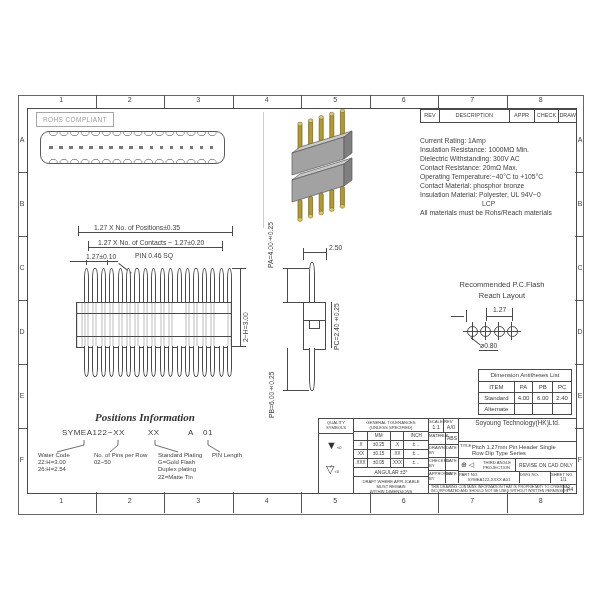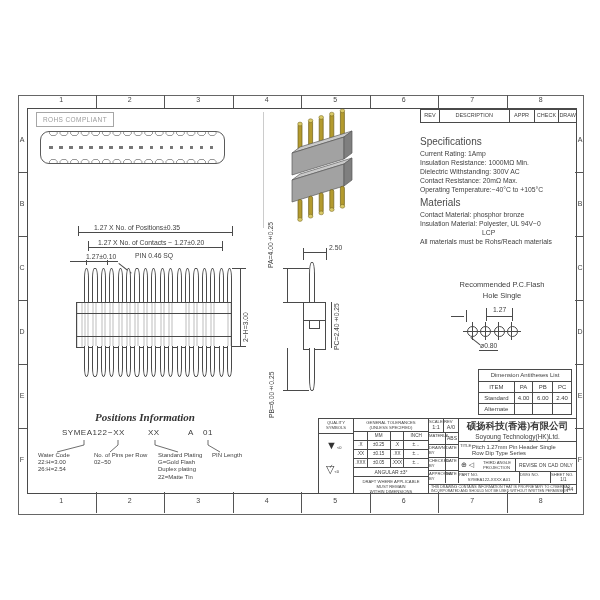--- a/index.html
+++ b/index.html
@@ -104,29 +104,27 @@
       <rect x="41.2" y="86.9" width="4" height="20" rx="1.8" fill="#b39a2e" stroke="#6f5e1a" stroke-width="0.7"></rect>
       <ellipse cx="43.2" cy="106.9" rx="2.3" ry="1.9" fill="#d9c967" stroke="#6f5e1a" stroke-width="0.5"></ellipse>
       <rect x="51.8" y="83.6" width="4" height="20" rx="1.8" fill="#b39a2e" stroke="#6f5e1a" stroke-width="0.7"></rect>
       <ellipse cx="53.8" cy="103.6" rx="2.3" ry="1.9" fill="#d9c967" stroke="#6f5e1a" stroke-width="0.5"></ellipse>
       <rect x="62.400000000000006" y="80.3" width="4" height="20" rx="1.8" fill="#b39a2e" stroke="#6f5e1a" stroke-width="0.7"></rect>
       <ellipse cx="64.4" cy="100.3" rx="2.3" ry="1.9" fill="#d9c967" stroke="#6f5e1a" stroke-width="0.5"></ellipse>
     </g>
 </svg>
 
 <div class="abs" style="left:420px;top:136px;width:156px;">
-  <div style="font-size:10px;color:#4a4a4a;margin-bottom:2px;">Specifications</div>
   <div id="spec-lines">
       <div class="specline" style="">Current Rating:  1Amp</div>
       <div class="specline" style="">Insulation Resistance:  1000MΩ Min.</div>
       <div class="specline" style="">Dielectric Withstanding:  300V AC</div>
       <div class="specline" style="">Contact Resistance:  20mΩ Max.</div>
       <div class="specline" style="">Operating Temperature:−40°C to +105°C</div>
     </div>
-  <div style="font-size:10px;color:#4a4a4a;margin:3px 0 2px 0;">Materials</div>
   <div id="material-lines">
       <div class="specline" style="">Contact Material: phosphor bronze</div>
       <div class="specline" style="">Insulation Material: Polyester, UL 94V−0</div>
       <div class="specline" style="padding-left: 62px;">LCP</div>
     </div>
   <div class="specline">All materials must be Rohs/Reach materials</div>
 </div>
 
 <div class="vline" style="left:78px;top:226px;height:10px;"></div>
 <div class="vline" style="left:232px;top:226px;height:10px;"></div>
@@ -216,21 +214,21 @@
 <div class="pin pin-dn" style="left:309px;top:348px;height:42px;width:3.6px;"></div>
 
 <div class="vline" style="left:331px;top:302px;height:46px;"></div>
 <div class="t vtext" style="left:333px;top:288px;height:62px;">PC=2.40±0.25</div>
 
 <div class="vline" style="left:287px;top:348px;height:42px;"></div>
 <div class="hline" style="left:283px;top:390px;width:26px;"></div>
 <div class="t vtext" style="left:268px;top:352px;height:66px;">PB=6.00±0.25</div>
 
 <div class="t" style="left:432px;top:281px;width:140px;text-align:center;font-size:7.5px;">Recommended P.C.Flash</div>
-<div class="t" style="left:432px;top:292px;width:140px;text-align:center;font-size:7.5px;">Hole  Single</div>
+<div class="t" style="left:432px;top:292px;width:140px;text-align:center;font-size:7.5px;">Reach  Layout</div>
 <div class="hline" style="left:451px;top:316px;width:13px;"></div>
 <div class="vline" style="left:466px;top:310px;height:12px;"></div>
 <div class="vline" style="left:486px;top:308px;height:13px;"></div>
 <div class="vline" style="left:512px;top:308px;height:13px;"></div>
 <div class="hline" style="left:486px;top:316px;width:26px;"></div>
 <div class="t" style="left:491px;top:306px;background:#fff;padding:0 2px;">1.27</div>
 <div id="hole-row" class="abs" style="left:462px;top:321px;width:70px;height:20px;">
     <div class="hole" style="left:0px;top:0;">
       <div class="c" style=""></div>
       <div class="ch" style=""></div>
@@ -389,21 +387,20 @@
       <div class="lbl4" style="width:16px;border-right:1px solid #4a4a4a;">CHECKED BY</div>
       <div class="lbl4" style="flex:1;">DATE</div>
     </div>
     <div style="height:12px;display:flex;">
       <div class="lbl4" style="width:16px;border-right:1px solid #4a4a4a;">APPROVED BY</div>
       <div class="lbl4" style="flex:1;">DATE</div>
     </div>
   </div>
 
   <div class="tb-cell" style="left:140px;top:0;width:117px;height:22px;border-bottom:1px solid #4a4a4a;text-align:center;">
-    <div style="font-family:'Liberation Serif',serif;font-size:9.5px;font-weight:bold;color:#3a3a3a;padding-top:1px;">硕扬科技(香港)有限公司</div>
     <div style="font-size:6.5px;">Soyoung  Technology(HK)Ltd.</div>
   </div>
   <div class="tb-cell" style="left:140px;top:23px;width:117px;height:16px;border-bottom:1px solid #4a4a4a;">
     <div class="lbl4" style="position:absolute;left:1px;top:1px;">TITLE:</div>
     <div style="font-size:5.8px;margin:2px 0 0 13px;white-space:nowrap;">Pitch 1.27mm Pin Header Single</div>
     <div style="font-size:5.8px;margin-left:13px;white-space:nowrap;">Row Dip Type Series</div>
   </div>
   <div class="tb-cell" style="left:140px;top:40px;width:56px;height:12px;border-bottom:1px solid #4a4a4a;border-right:1px solid #4a4a4a;">
     <span style="font-size:7px;color:#333;position:absolute;left:2px;top:2px;">⊕ ◁</span>
     <div style="position:absolute;left:24px;top:1px;">

